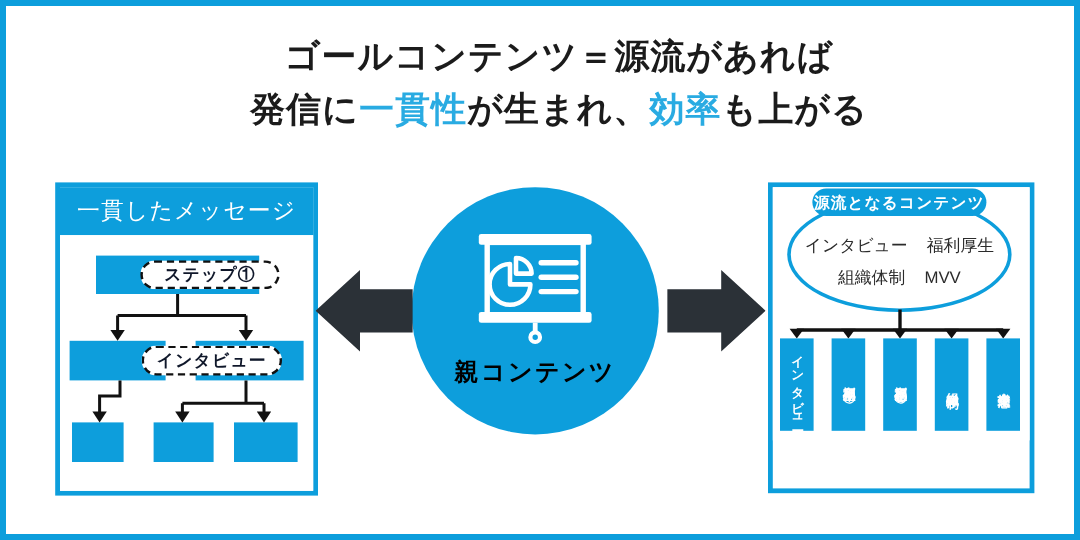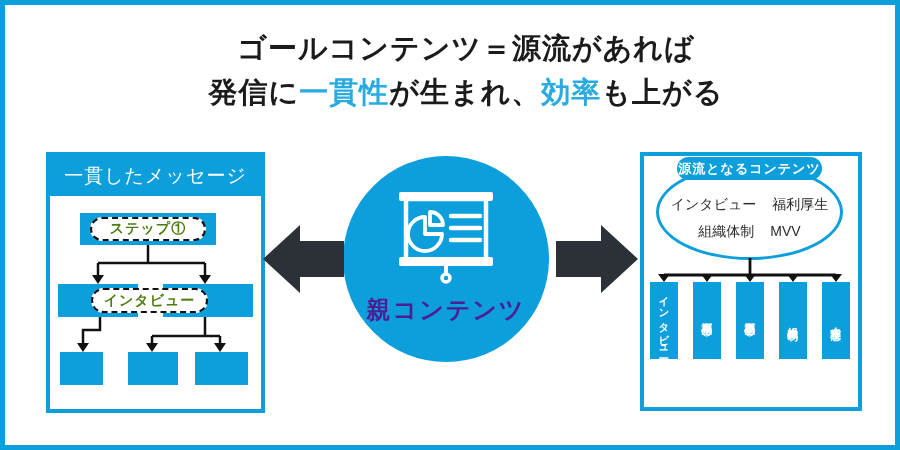--- a/index.html
+++ b/index.html
@@ -17,28 +17,28 @@
   .panel-header { height:40px; background:#0d9edc; color:#ffffff; display:flex; align-items:center;
                   justify-content:center; font-size:19px; font-weight:normal; letter-spacing:1px; }
   .left-panel  { left:46px; top:152px; width:219px; height:261px; }
   .right-panel { left:640px; top:152px; width:222px; height:259px; }
   .flow { position:relative; width:100%; height:calc(100% - 40px); background:#ffffff; }
 
   
   .blue-rect { position:absolute; background:#0d9edc; }
   .capsule { position:absolute; background:#ffffff; border:2px dashed #111111; border-radius:14px;
              display:flex; align-items:center; justify-content:center; font-size:14px; font-weight:bold;
-             color:#4d7c0f; letter-spacing:1px; z-index:3; }
+             color:#0f172a; letter-spacing:1px; z-index:3;margin-left:27px; }
   .connectors { position:absolute; left:0; top:0; z-index:2; }
 
   
   .center-circle { position:absolute; left:343px; top:156px; width:206px; height:206px; border-radius:50%;
                    background:#0d9edc; display:flex; flex-direction:column; align-items:center;
                    justify-content:center; z-index:1; }
-  .circle-line1 { color:#4c1d95; font-weight:bold; font-size:24px; letter-spacing:2px; margin-top:10px; }
+  .circle-line1 { color:#000000; font-weight:bold; font-size:20px; letter-spacing:2px; margin-top:10px; }
   .circle-line2 { color:#ffffff; font-weight:bold; font-size:16px; letter-spacing:1px; margin-top:8px; }
   .big-arrow { position:absolute; z-index:4; }
 
   
   .src-ellipse { position:absolute; left:12px; top:8px; width:187px; height:96px; background:#ffffff;
                  border:3px solid #0d9edc; border-radius:50%; z-index:1; }
   .src-pill { position:absolute; left:33px; top:1px; width:145px; height:23px; background:#0d9edc;
               border-radius:12px; color:#ffffff; font-size:13px; font-weight:bold; display:flex;
               align-items:center; justify-content:center; letter-spacing:1px; z-index:3; }
   .src-row { position:absolute; left:12px; width:187px; display:flex; justify-content:center; gap:16px;

